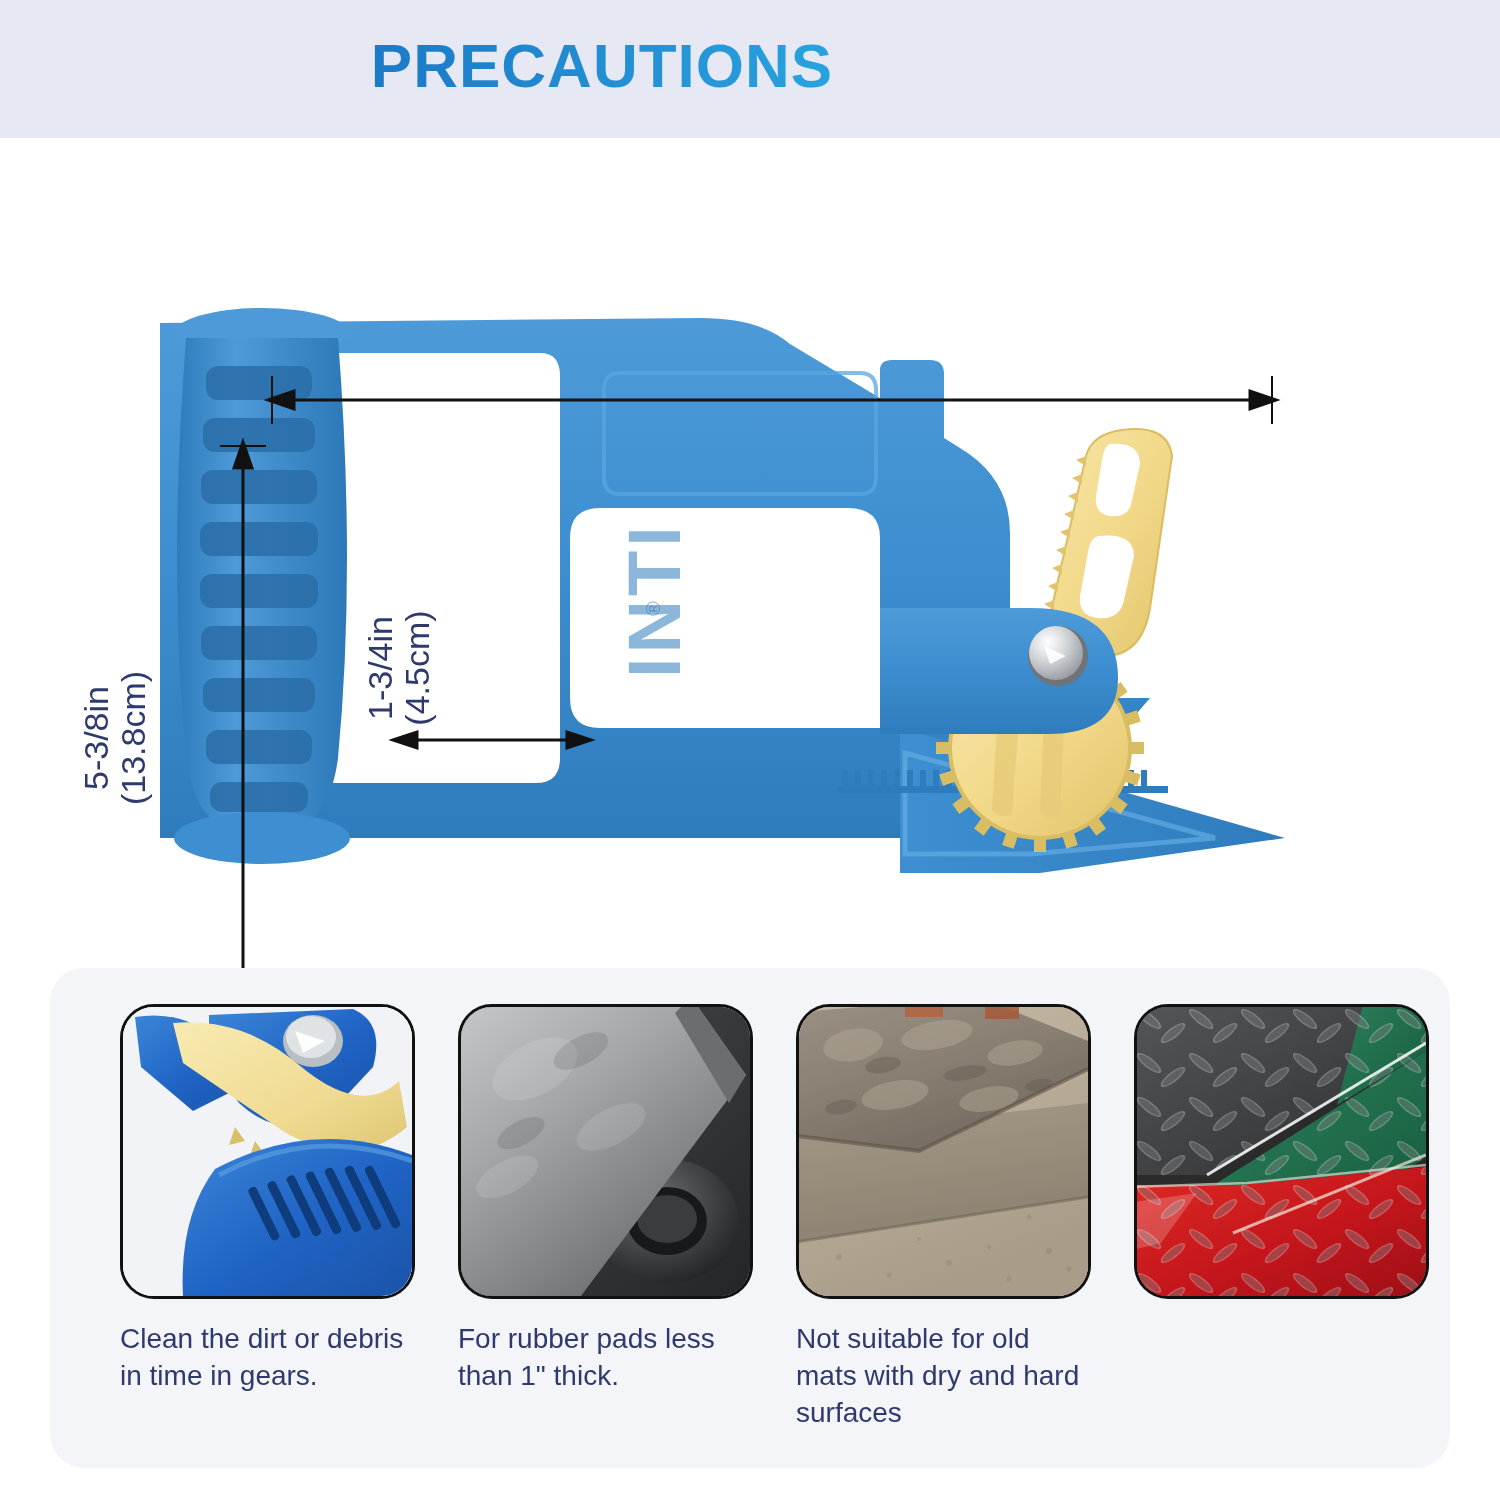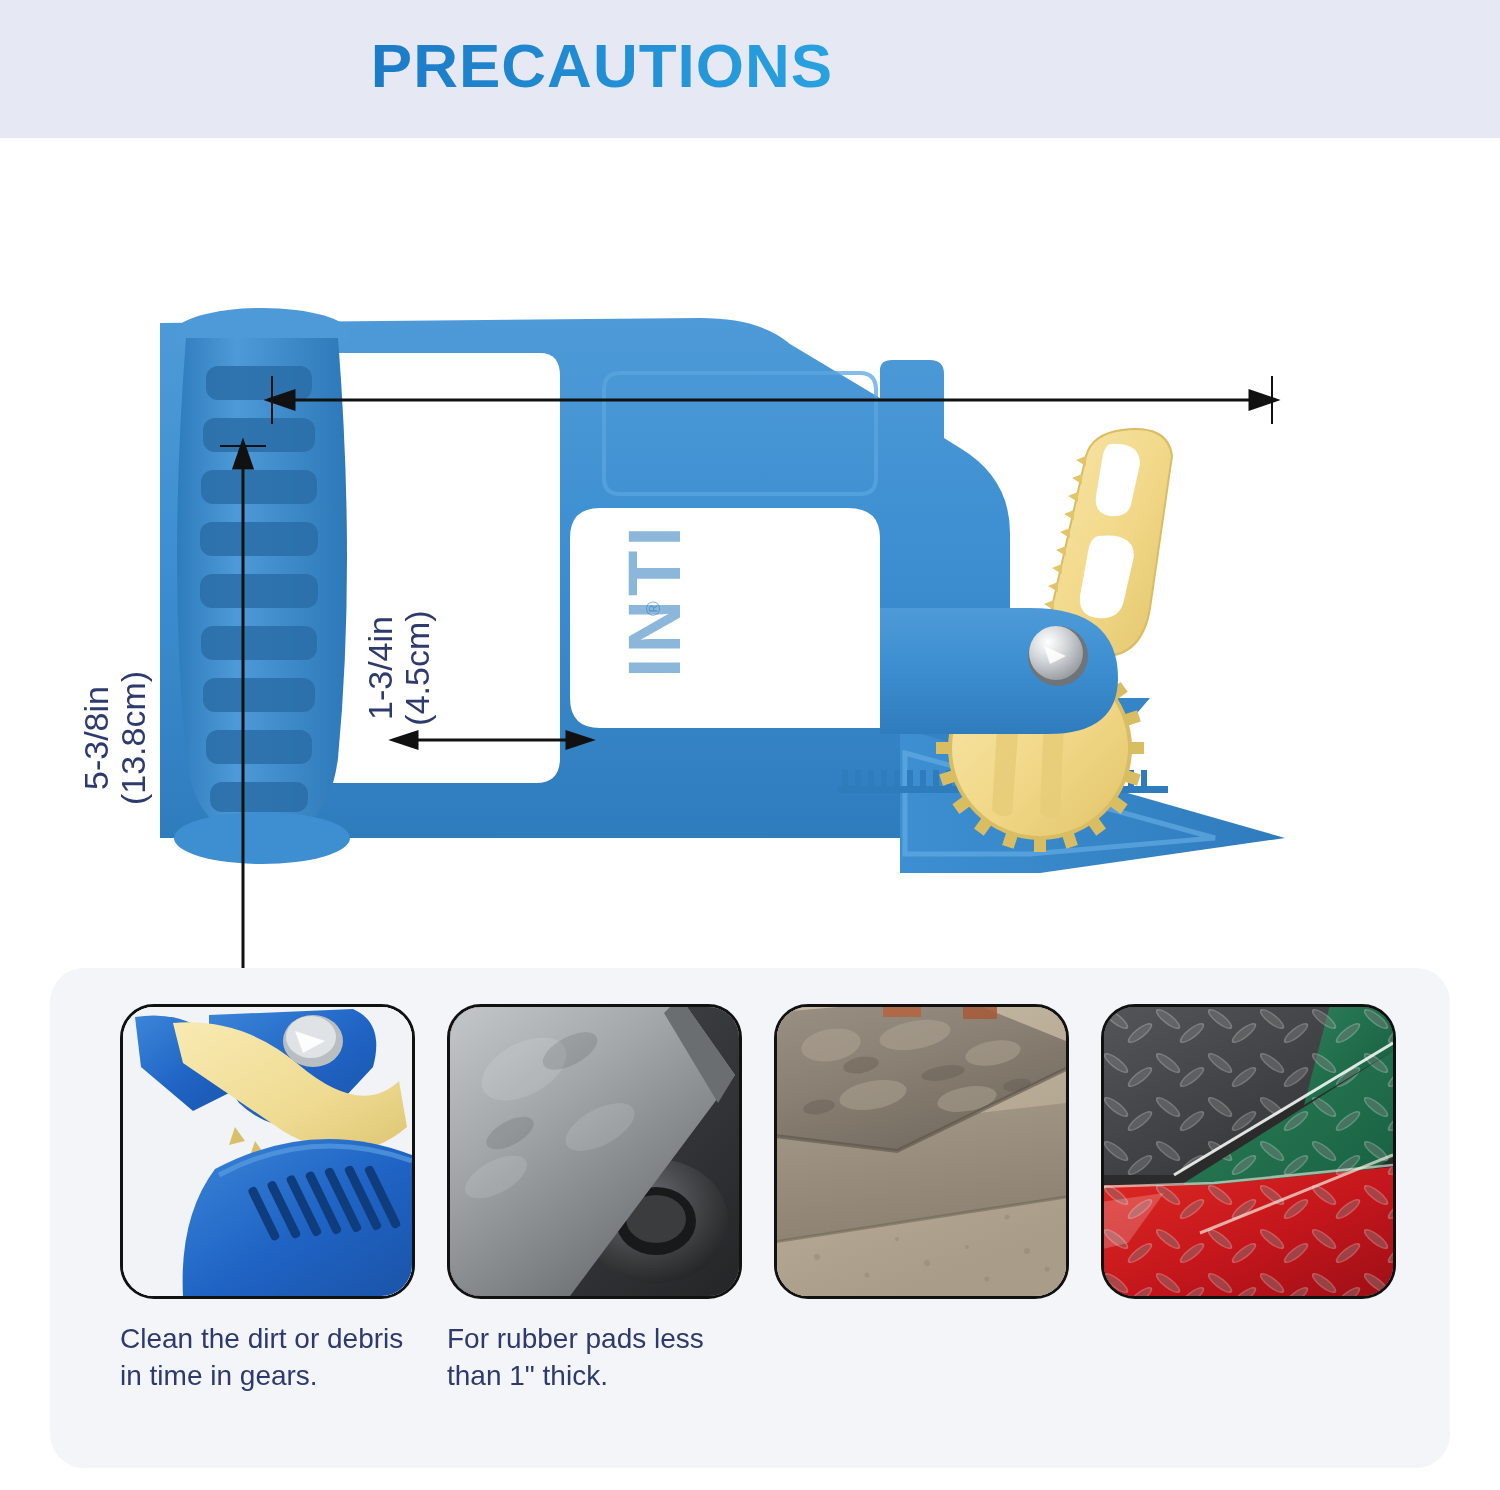--- a/index.html
+++ b/index.html
@@ -77,21 +77,21 @@
     left: 50px; top: 968px;
     width: 1400px; height: 500px;
     background: #f4f5f9;
     border-radius: 34px;
   }
   .cards {
     position: absolute;
     left: 70px; top: 36px;
     width: 1290px;
     display: flex;
-    gap: 32px;
+    gap: 43px;
   }
   .card { width: 295px; }
   .thumb {
     width: 295px; height: 295px;
     border: 3px solid #111111;
     border-radius: 34px;
     overflow: hidden;
     position: relative;
     background: #cfcfcf;
   }
@@ -499,20 +499,21 @@
             </g>
 
             <rect x="106" y="-10" width="38" height="20" fill="#b4643f" opacity="0.85"></rect>
             <rect x="186" y="-10" width="34" height="22" fill="#a65a38" opacity="0.85"></rect>
 
             <path d="M -10 128 L 120 144 L 289 62" fill="none" stroke="#5a5248" stroke-width="4" opacity="0.6"></path>
             <path d="M -10 236 L 289 190" fill="none" stroke="#6b6253" stroke-width="3" opacity="0.55"></path>
           </svg>
         </div>
       </div>
+      <div class="caption">Not suitable for old mats with dry and hard surfaces</div>
     </div>
 
     <div class="card">
       <div class="thumb">
         <div class="art t4">
           <svg width="289" height="289" viewBox="0 0 289 289">
             <defs>
               <linearGradient id="c4blk" x1="0" y1="0" x2="1" y2="1">
                 <stop offset="0%" stop-color="#55575a"></stop>
                 <stop offset="100%" stop-color="#2c2e30"></stop>

